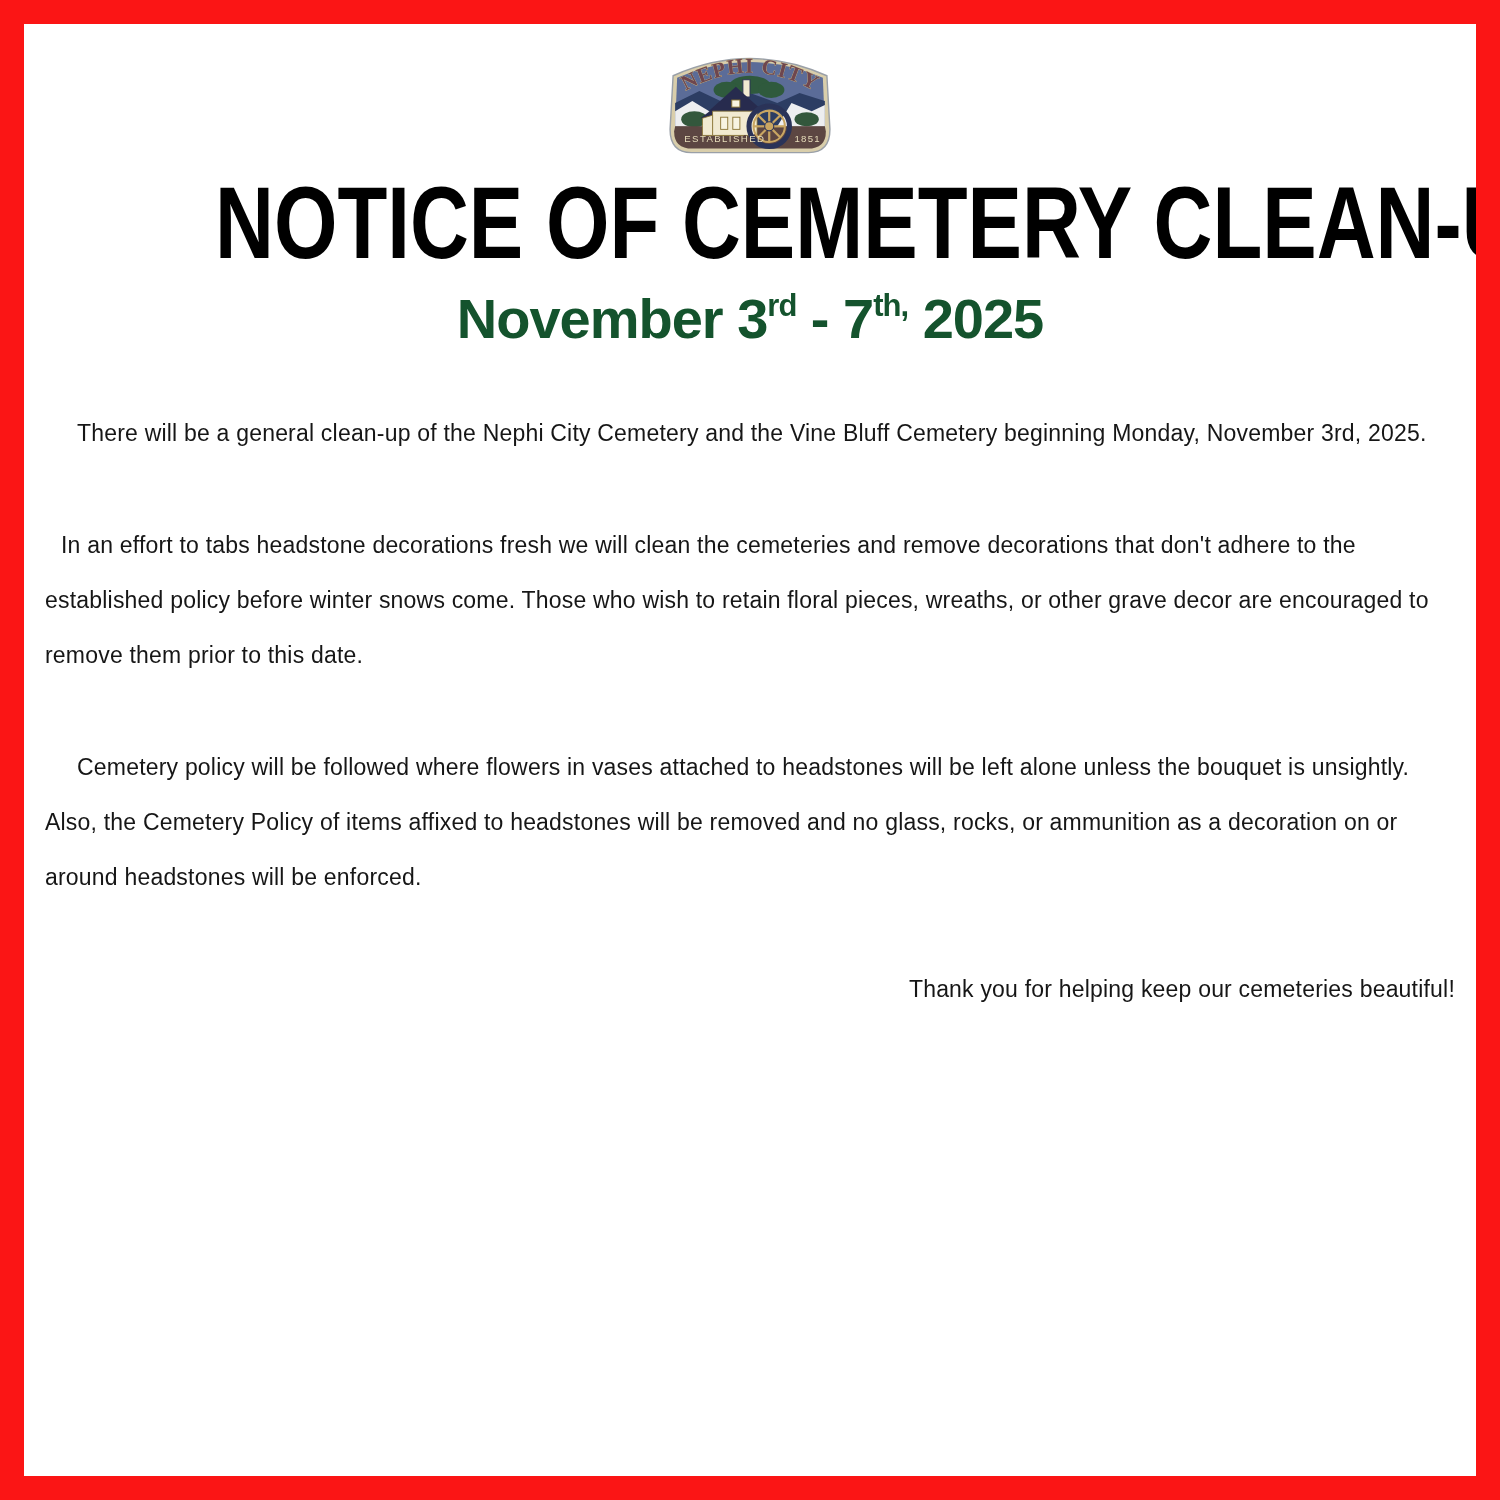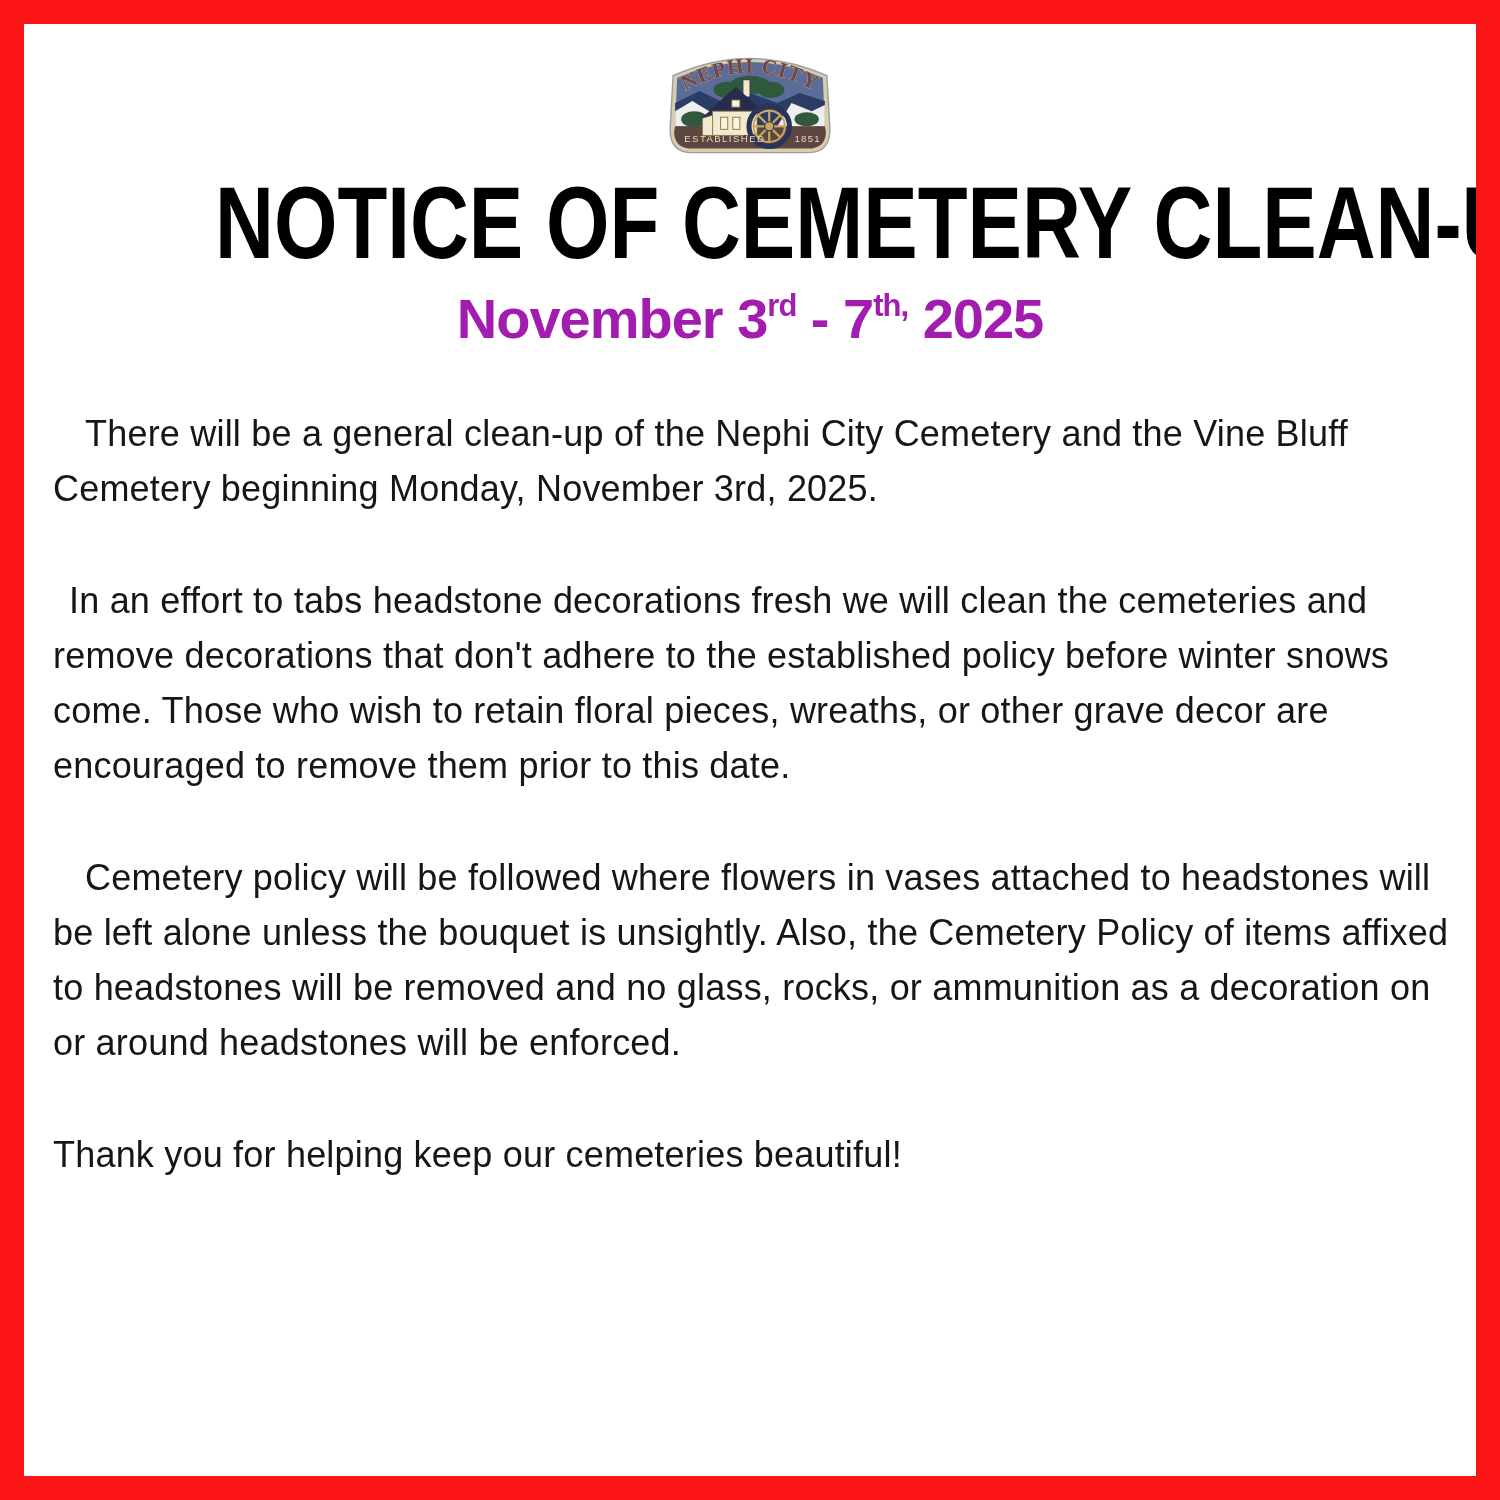--- a/index.html
+++ b/index.html
@@ -29,43 +29,43 @@
     line-height:1;
     transform:scaleX(0.80);
     color:#000;
   }
   .date-row {
     text-align:center;
     margin-top:14px;
     font-size:56px;
     font-weight:700;
     letter-spacing:-1px;
-    color:#a21caf;
+    color:#14532d;
     line-height:1.1;
   }
   .date-row .sup {
     display:inline-block;
     font-size:31px;
     position:relative;
     top:-22px;
     font-weight:700;
   }
   .body-copy { margin-top:56px; }
   .body-copy p {
-    margin:0 0 57px 8px;
-    font-size:36px;
+    margin:0 0 57px 0;
+    font-size:23px;
     font-weight:400;
     line-height:55px;
     color:#161616;
     letter-spacing:0.2px;
   }
   .p-indent-lg { text-indent:32px; }
   .p-indent-sm { text-indent:16px; }
   .closing {
-    text-align:left;
+    text-align:right;
     font-size:35.5px;
     line-height:55px;
     color:#161616;
     margin:0;
     letter-spacing:0.2px;
   }
 </style>
 </head>
 <body>
 

